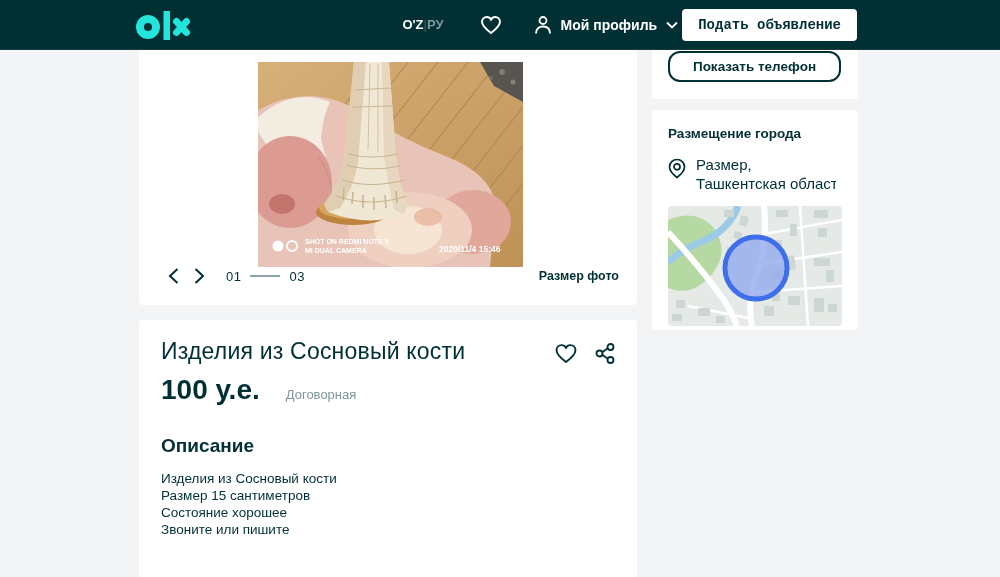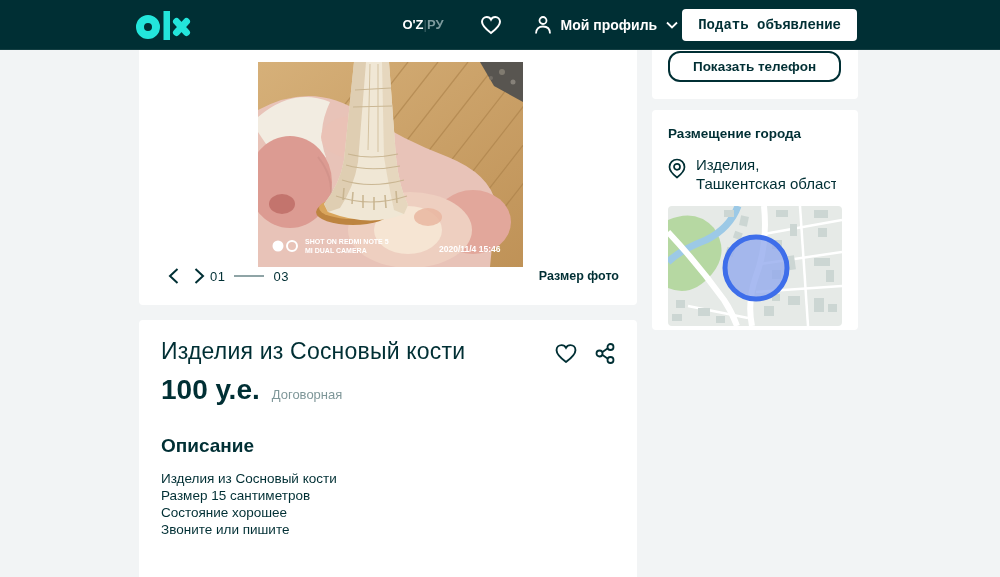--- a/index.html
+++ b/index.html
@@ -43,32 +43,32 @@
 
   
   .photo-wrap { position:absolute; left:119px; top:12px; width:265px; height:245px; cursor:pointer;text-decoration:underline; }
   .gal-controls {
     position:absolute; left:23px; right:18px; top:212px; height:28px;
     display:flex; align-items:center;
   }
   .gal-arrow { display:flex; align-items:center; justify-content:center;
                width:22px; height:24px; cursor:pointer; }
   .gal-arrow + .gal-arrow { margin-left:4px; }
-  .gal-counter { margin-left:0; display:flex; align-items:center; gap:9px;
+  .gal-counter { margin-left:16px; display:flex; align-items:center; gap:9px;
                  font-size:13px; color:#002f34; letter-spacing:0.5px; }
   .gal-dash { width:30px; height:2px; background:#8fa4a6; }
   .big-photo-link { margin-left:auto; font-size:12.5px; font-weight:bold;
                     color:#002f34; cursor:pointer; }
 
   
   .title-row { display:flex; align-items:flex-start; }
   .ad-title { font-size:23px; font-weight:normal; color:#002f34; letter-spacing:0.2px; }
   .title-icons { margin-left:auto; display:flex; align-items:center; gap:17px; padding-top:5px; }
   .icon-btn { display:flex; cursor:pointer; }
-  .price-row { margin-top:9px; display:flex; align-items:baseline; gap:12px; }
+  .price-row { margin-top:9px; display:flex; align-items:baseline; gap:26px; }
   .price { font-size:28px; font-weight:bold; color:#002f34; }
   .price-note { font-size:13px; color:#7f9799; }
   .tags-row { margin-top:27px; display:flex; gap:10px; }
   .tag-chip {
     border:1px solid #a5b2b4; border-radius:4px; padding:5px 12px;
     font-size:12.5px; color:#002f34; cursor:pointer; background:#fff;
     font-family:inherit;
   }
   .tag-chip b { font-weight:bold; }
   .desc-heading { margin-top:29px; font-size:19px; font-weight:bold; }
@@ -264,21 +264,21 @@
 </div>
 
 <div class="card loc-card">
   <div class="loc-heading">Размещение города</div>
   <div class="loc-row">
     <svg class="loc-pin" width="18" height="21" viewBox="0 0 18 21" fill="none" stroke="#002f34" stroke-width="1.7">
       <path d="M9 1.5 C13.1 1.5 16.5 4.9 16.5 9 C16.5 12.2 13.5 16 9 19.5 C4.5 16 1.5 12.2 1.5 9 C1.5 4.9 4.9 1.5 9 1.5 Z"></path>
       <circle cx="9" cy="8.8" r="3"></circle>
     </svg>
     <div class="loc-text">
-      <div>Изделия,</div>
+      <div>Размер,</div>
       <div class="line2">Ташкентская област…</div>
     </div>
   </div>
   <div class="map-wrap">
     <svg width="174" height="120" viewBox="0 0 174 120">
       <rect width="174" height="120" fill="#e6eae7"></rect>
 
       <path d="M0,14 Q28,2 46,22 Q62,46 44,68 Q24,92 0,82 Z" fill="#b6d8a2"></path>
       <path d="M70,0 Q62,22 38,34 Q12,44 0,56" stroke="#9cc9e6" stroke-width="7" fill="none"></path>
 

